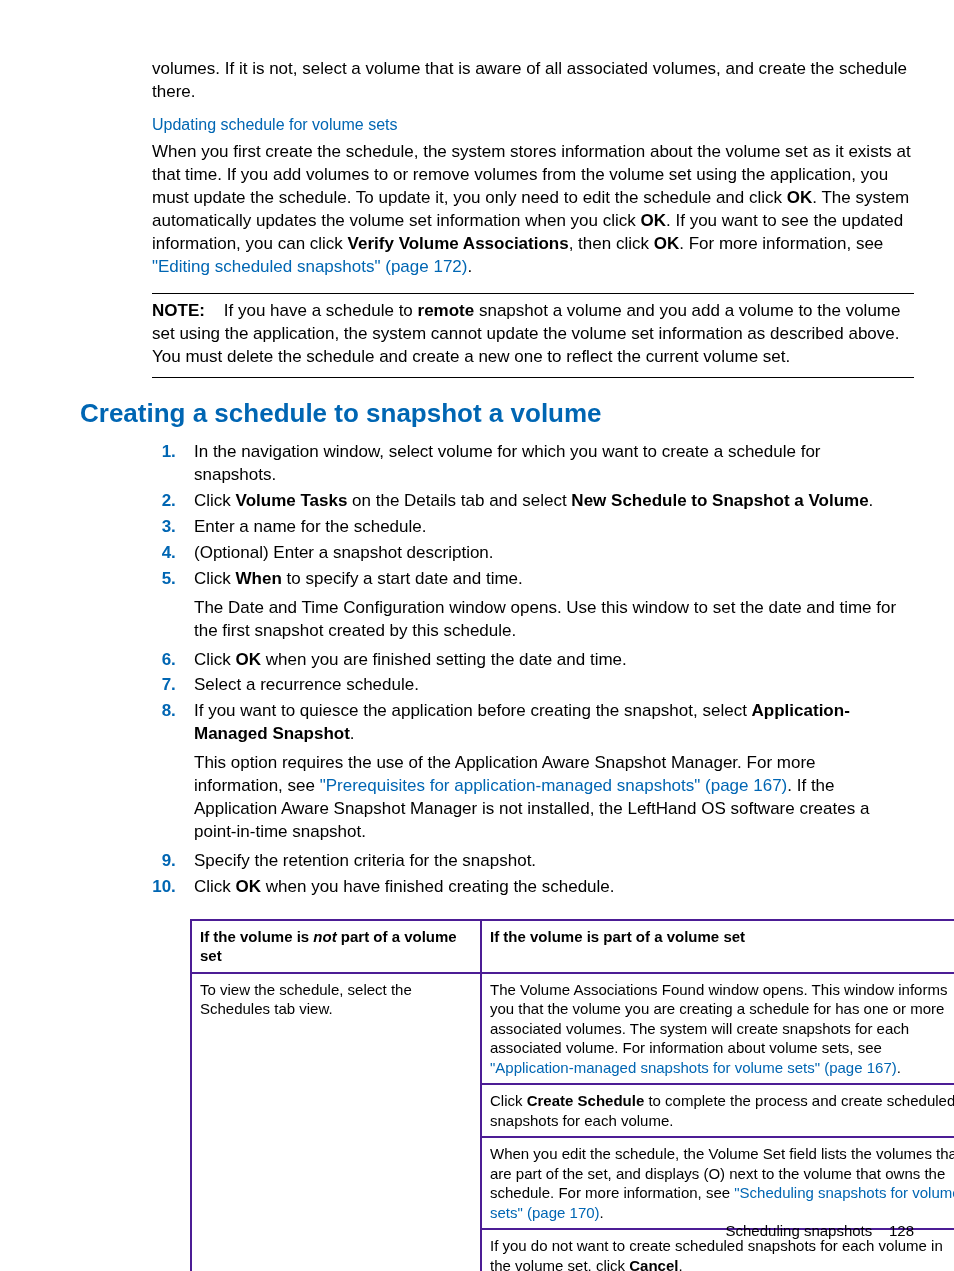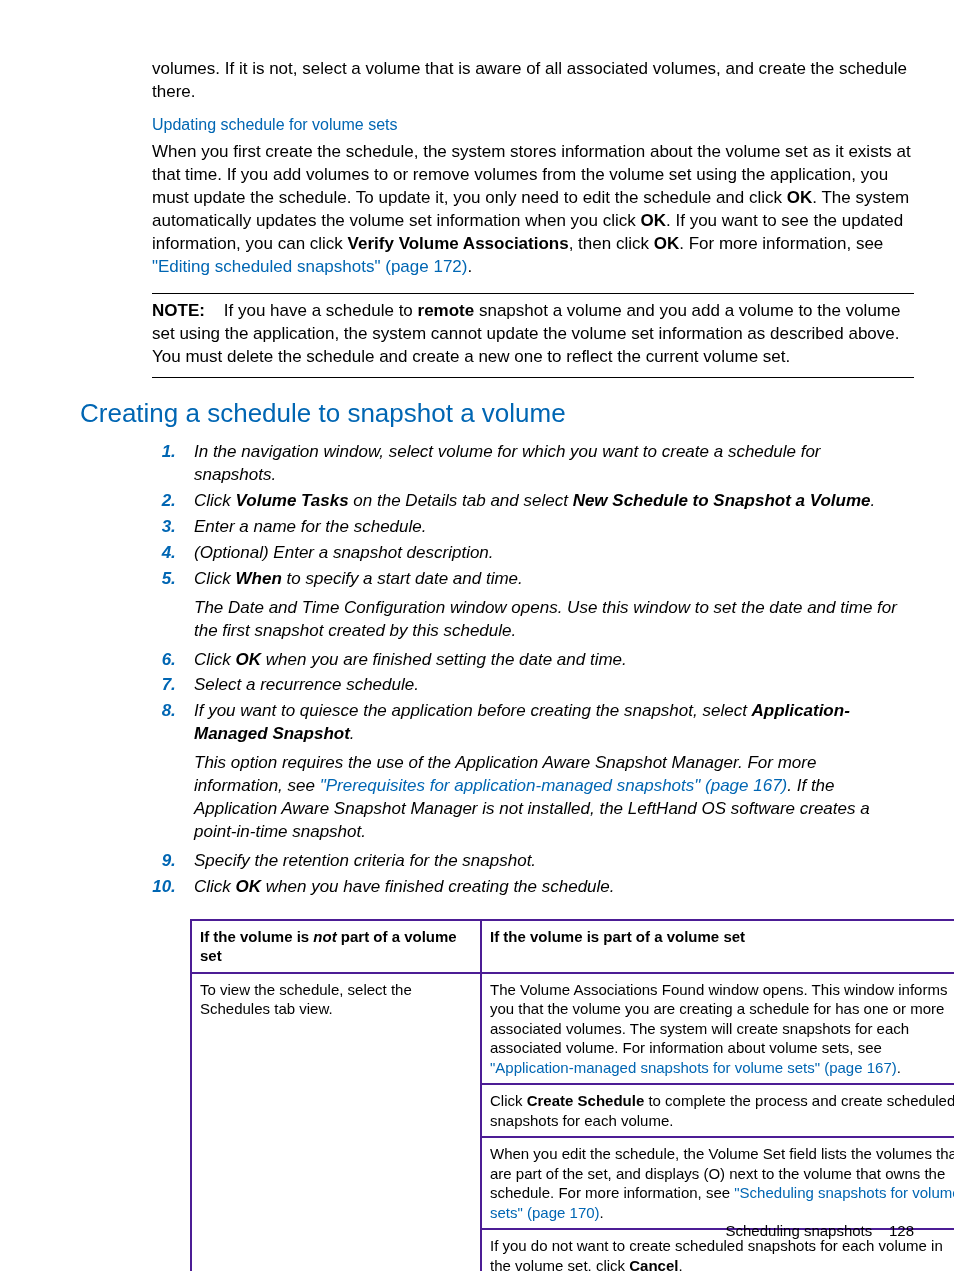--- a/index.html
+++ b/index.html
@@ -17,23 +17,23 @@
   .page {
     position: relative;
     width: 954px;
     height: 1271px;
     box-sizing: border-box;
     padding: 58px 40px 30px 80px;
   }
   a.link { color: #0066b3; text-decoration: none; }
   .intro { margin-left: 72px; margin-bottom: 10px; }
   .sub-h { color: #0066b3; font-size: 16px; margin-left: 72px; margin-bottom: 6px; margin-top: 10px; }
-  .sect-h { color: #0066b3; font-size: 26px; margin-top: 18px; margin-bottom: 10px; font-weight: normal; }
+  .sect-h { color: #0066b3; font-size: 26px; margin-top: 18px; margin-bottom: 10px; font-weight: bold; }
   .note-block { margin-left: 72px; border-top: 1px solid #000; border-bottom: 1px solid #000; padding: 6px 0 8px 0; margin-top: 14px; margin-bottom: 4px; }
-  ol.steps { margin: 6px 16px 0 72px; padding-left: 38px; font-style: italic; }
+  ol.steps { margin: 6px 16px 0 72px; padding-left: 38px; }
   ol.steps > li { padding-left: 4px; margin-bottom: 3px; }
   ol.steps > li::marker { font-weight: bold; color: #0066b3; content: counter(list-item) ".   "; }
   .step-extra { margin-top: 6px; margin-bottom: 6px; }
   table.vt {
     margin-left: 110px;
     margin-top: 20px;
     border-collapse: collapse;
     width: 784px;
     font-size: 15px;
     line-height: 1.3;

